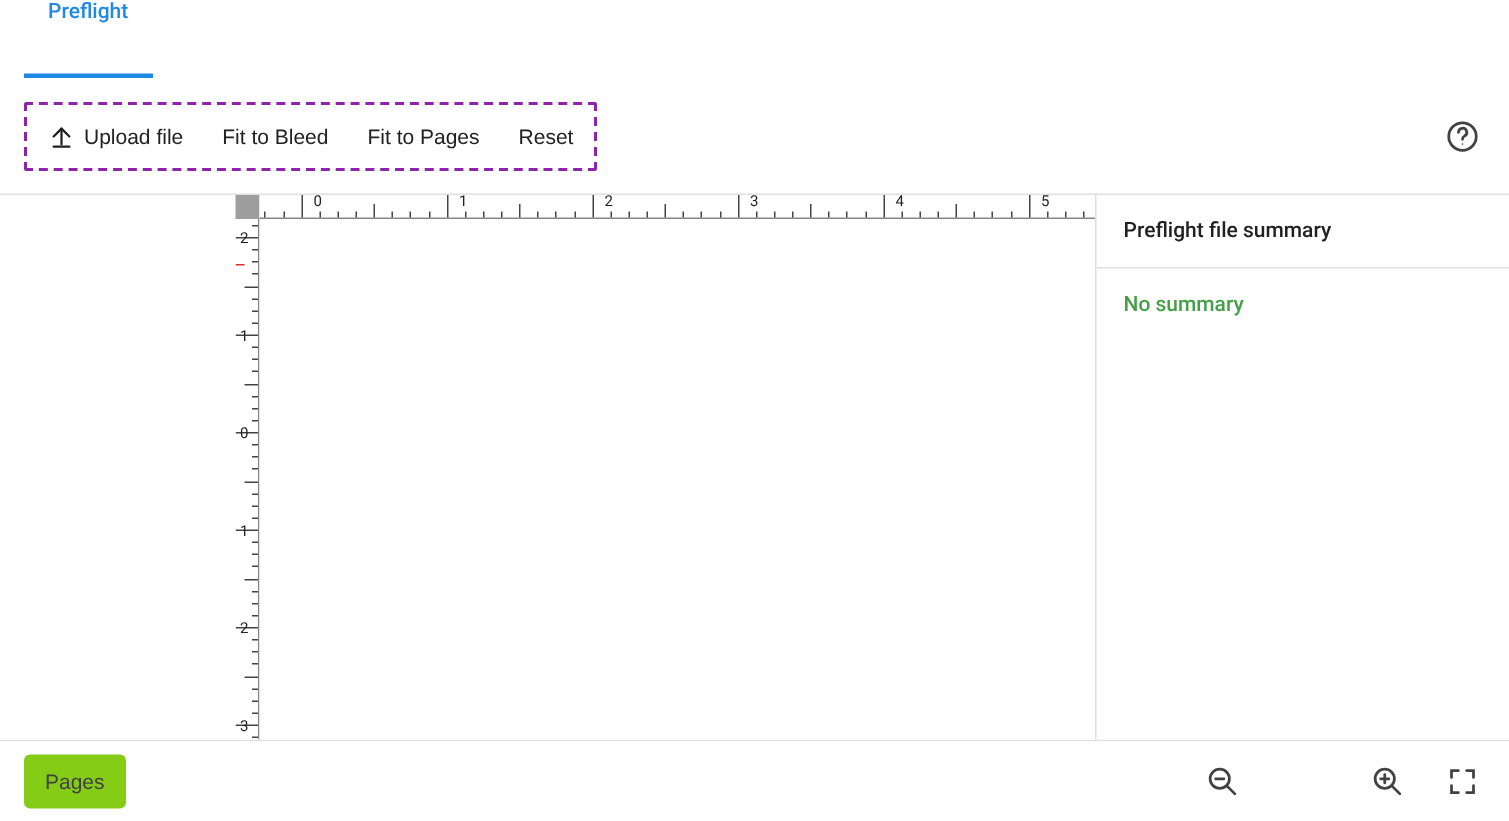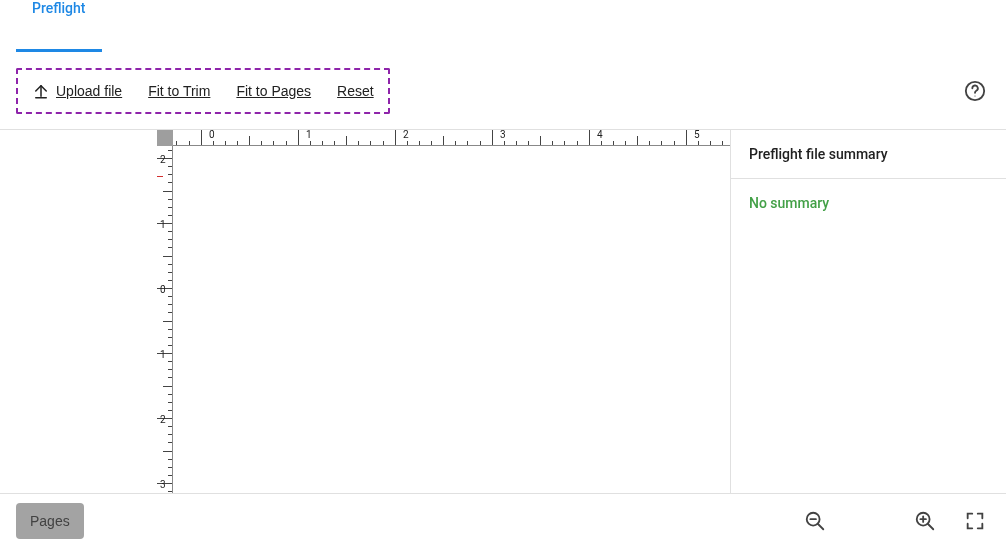--- a/index.html
+++ b/index.html
@@ -7,21 +7,21 @@
   
   
   .header-row { display: flex; align-items: center; justify-content: space-between; height: 52px; padding: 0 16px; }
   .tabs { display: flex; align-items: flex-end; height: 100%; }
   .tab { padding: 0 16px; height: 100%; display: flex; align-items: flex-start; color: #1e88e5; font-weight: 500; border-bottom: 3px solid #1e88e5; cursor: pointer; }
   .finish-btn { background: #1e88e5; color: #fff; font-weight: 500; border: none; border-radius: 4px; height: 40px; padding: 0 20px; cursor: pointer; font-size: 15px; }
   
   
   .toolbar-row { display: flex; align-items: center; justify-content: space-between; height: 78px; padding: 0 16px; border-bottom: 1px solid #e0e0e0; }
   .toolbar-group { display: flex; align-items: center; border: 2px dashed #8e24aa; border-radius: 2px; padding: 6px 10px; gap: 18px; }
-  .tool-btn { display: inline-flex; align-items: center; gap: 6px; background: none; border: none; cursor: pointer; font-size: 14px; color: #212121; padding: 6px 4px; text-decoration: underline; }
+  .tool-btn { display: inline-flex; align-items: center; gap: 6px; background: none; border: none; cursor: pointer; font-size: 14px; color: #212121; padding: 6px 4px; }
   .help-btn { background: none; border: none; cursor: pointer; color: #424242; padding: 4px; border-radius: 50%; }
   
   
   .workspace { display: flex; height: calc(100% - 52px - 78px - 54px); }
   .canvas-area { flex: 1; position: relative; overflow: hidden; background: #fff; }
   
   
   .corner-box { position: absolute; top: 0; left: 157px; width: 16px; height: 16px; background: #9e9e9e; }
   .ruler-h { position: absolute; top: 0; left: 173px; right: 0; height: 16px; background: #fff; border-bottom: 1px solid #888; overflow: hidden; }
   .ruler-v { position: absolute; top: 16px; left: 157px; width: 16px; bottom: 0; background: #fff; border-right: 1px solid #888; overflow: hidden; }
@@ -40,21 +40,21 @@
   .page-rect { position: absolute; top: 16px; left: 173px; right: 0; bottom: 0; background: #fff; }
   
   
   .sidebar { width: 276px; border-left: 1px solid #e0e0e0; display: flex; flex-direction: column; background: #fff; }
   .sidebar-header { padding: 16px 18px; border-bottom: 1px solid #e0e0e0; font-weight: 500; font-size: 14px; color: #212121; }
   .sidebar-body { padding: 16px 18px; }
   .no-errors { color: #43a047; font-weight: 500; }
   
   
   .footer-row { height: 54px; border-top: 1px solid #e0e0e0; display: flex; align-items: center; justify-content: space-between; padding: 0 16px; }
-  .pages-btn { background: #a3a3a3; border: none; border-radius: 4px; padding: 10px 14px; cursor: pointer; font-size: 14px; color: #424242; }
+  .pages-btn { background: #84cc16; border: none; border-radius: 4px; padding: 10px 14px; cursor: pointer; font-size: 14px; color: #424242; }
   .zoom-controls { display: flex; align-items: center; gap: 20px; }
   .icon-btn { background: none; border: none; cursor: pointer; color: #424242; padding: 4px; }
   .zoom-gap { width: 40px; }
   
   svg { display: block; }
 </style>
 </head>
 <body>
 
 <div class="header-row">
@@ -71,21 +71,21 @@
       <span>
         <svg width="18" height="18" viewBox="0 0 24 24" fill="none" stroke="#212121" stroke-width="2" stroke-linecap="round" stroke-linejoin="round">
             <path d="M12 19V5"></path>
             <path d="M5 12l7-7 7 7"></path>
             <path d="M5 21h14"></path>
           </svg>
       </span>
       <span>Upload file</span>
     </button>
     <button class="tool-btn">
-      <span>Fit to Trim</span>
+      <span>Fit to Bleed</span>
     </button>
     <button class="tool-btn">
       <span>Fit to Pages</span>
     </button>
     <button class="tool-btn">
       <span>Reset</span>
     </button>
   </div>
   <button class="help-btn">
     <span>

